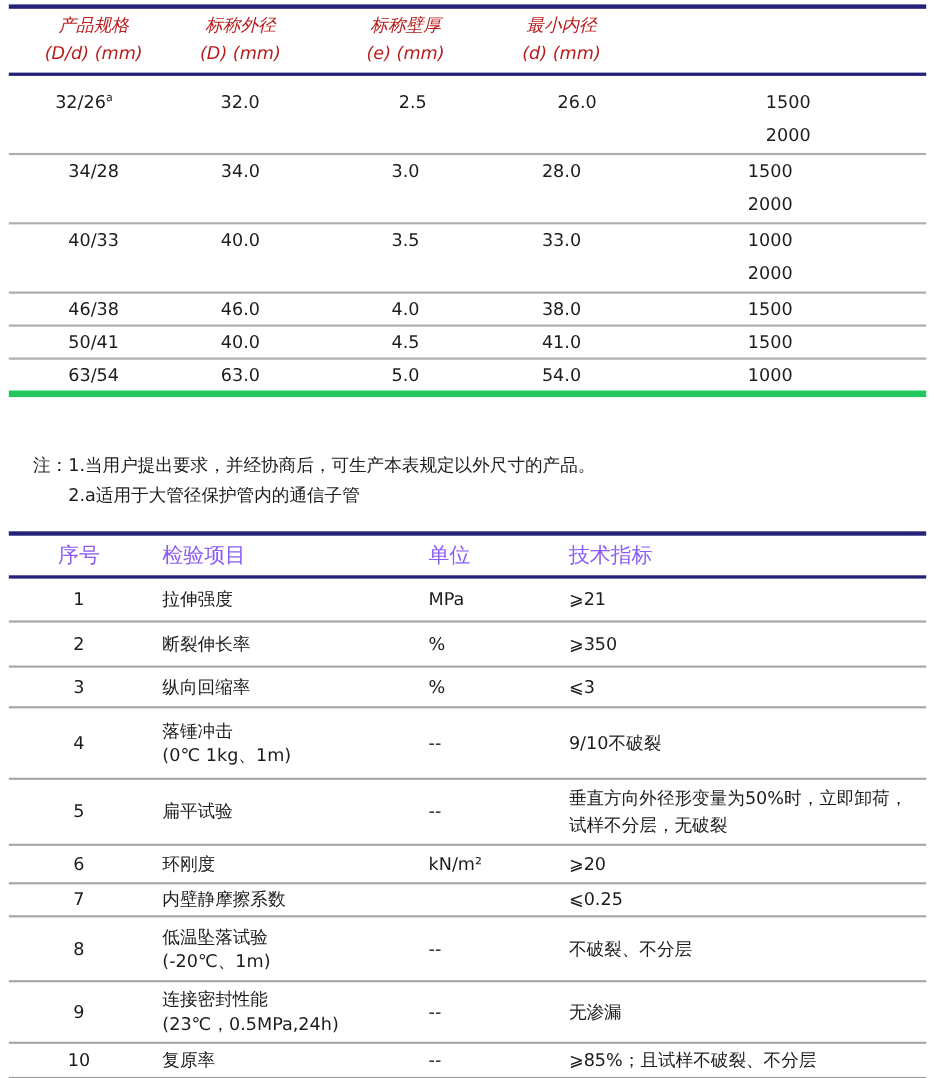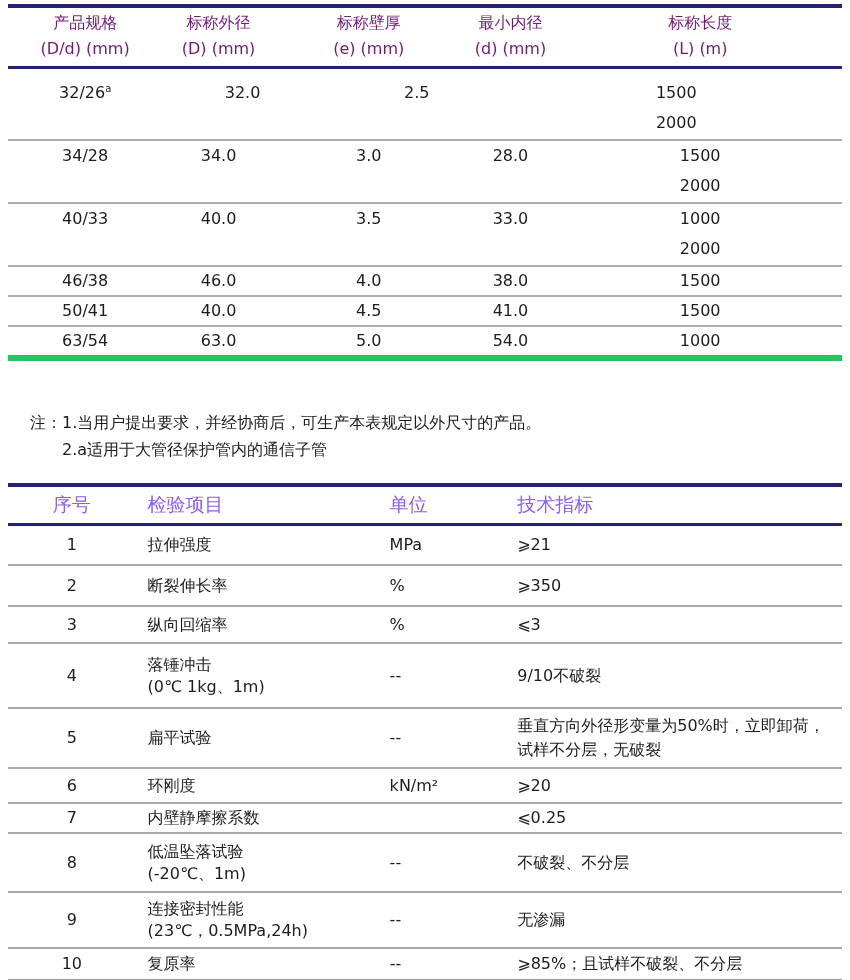--- a/index.html
+++ b/index.html
@@ -11,21 +11,22 @@
   }
   *{box-sizing:border-box;}
   .page{padding:4px 8px 0 8px;}
 
   
   .t1-header{
     display:flex;
     border-top:4px solid #232277;
     border-bottom:3px solid #232277;
     padding:2px 0 4px 0;
-    color:#701a75;
+    color:#b91c1c;
+    font-style:italic;
   }
   .t1-header .hcell{
     font-size:16px;
     line-height:26px;
     text-align:center;
     white-space:pre-line;
   }
   .c1{width:18.5%;}
   .c2{width:13.5%;}
   .c3{width:22.5%;}
@@ -82,45 +83,44 @@
   .t2-row.last{border-bottom:2px solid #9a9a9a;}
   .r1{min-height:40px;}
   .r2{min-height:41px;}
   .r3{min-height:37px;}
   .r4{min-height:65px;}
   .r5{min-height:60px;}
   .r6{min-height:35px;}
   .r7{min-height:30px;}
   .r8{min-height:59px;}
   .r9{min-height:56px;}
-  .r10{min-height:32px;justify-content:center;}
+  .r10{min-height:32px;}
 </style>
 </head>
 <body>
 
 <div class="page">
 
   <div>
     <div class="t1-header">
       <div class="hcell c1">产品规格
 (D/d) (mm)</div>
       <div class="hcell c2">标称外径
 (D) (mm)</div>
       <div class="hcell c3">标称壁厚
 (e) (mm)</div>
       <div class="hcell c4">最小内径
 (d) (mm)</div>
-      <div class="hcell c5">标称长度
-(L) (m)</div>
     </div>
 
     <div class="t1-row tall pt">
       <div class="cell c1"><span>32/26</span><sup class="spec-sup">a</sup></div>
       <div class="cell c2">32.0</div>
       <div class="cell c3">2.5</div>
+      <div class="cell c4">26.0</div>
       <div class="cell c5">1500
 2000</div>
     </div>
 
     <div class="t1-row tall">
       <div class="cell c1"><span>34/28</span><sup class="spec-sup"></sup></div>
       <div class="cell c2">34.0</div>
       <div class="cell c3">3.0</div>
       <div class="cell c4">28.0</div>
       <div class="cell c5">1500

